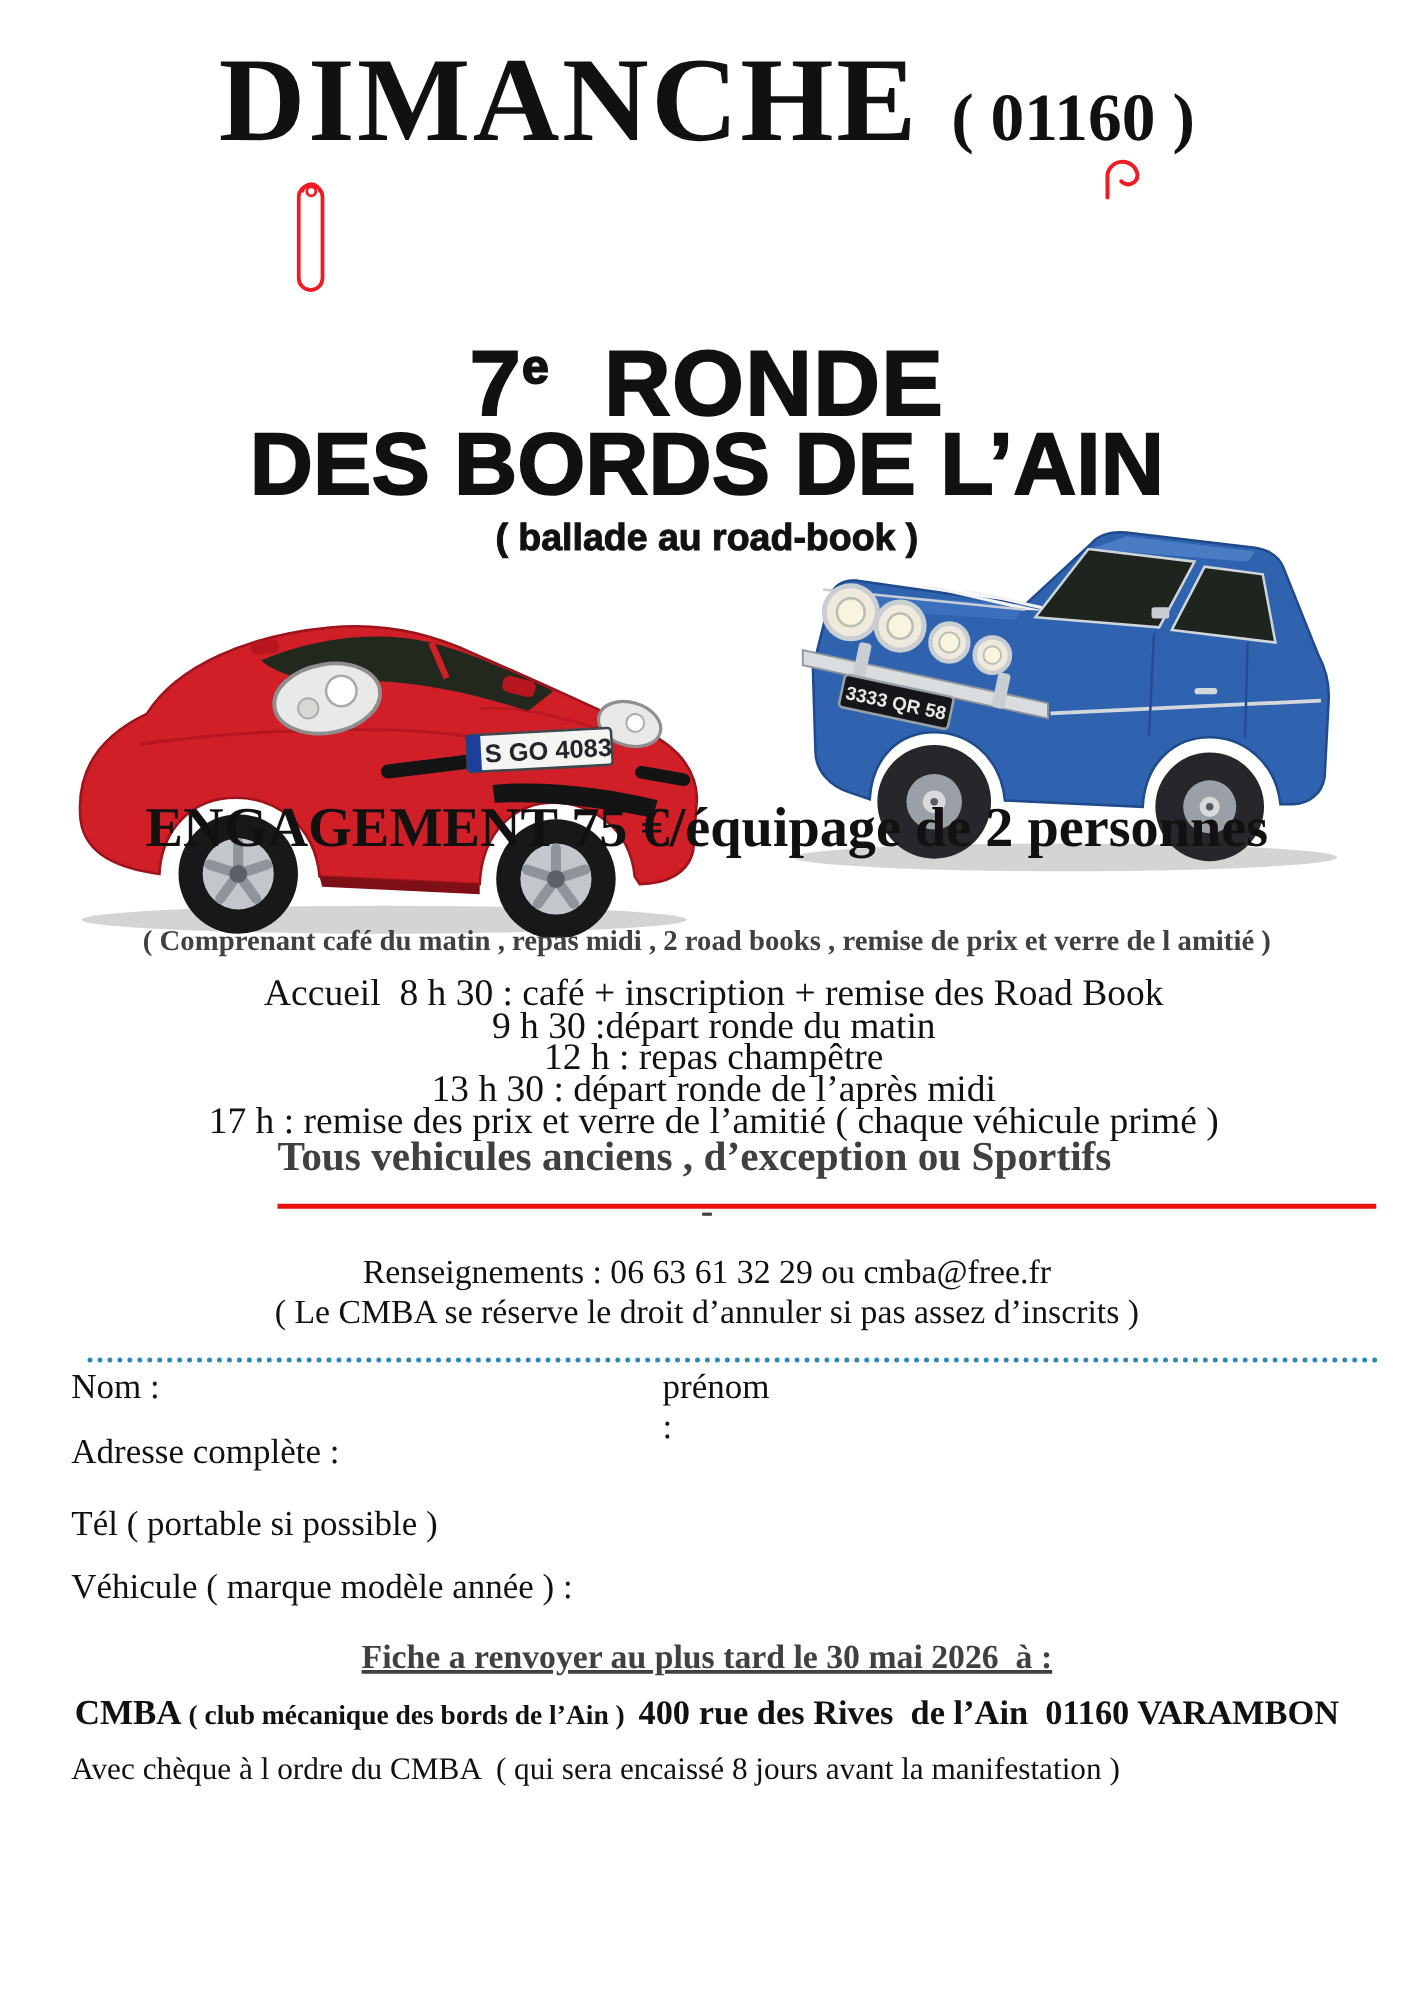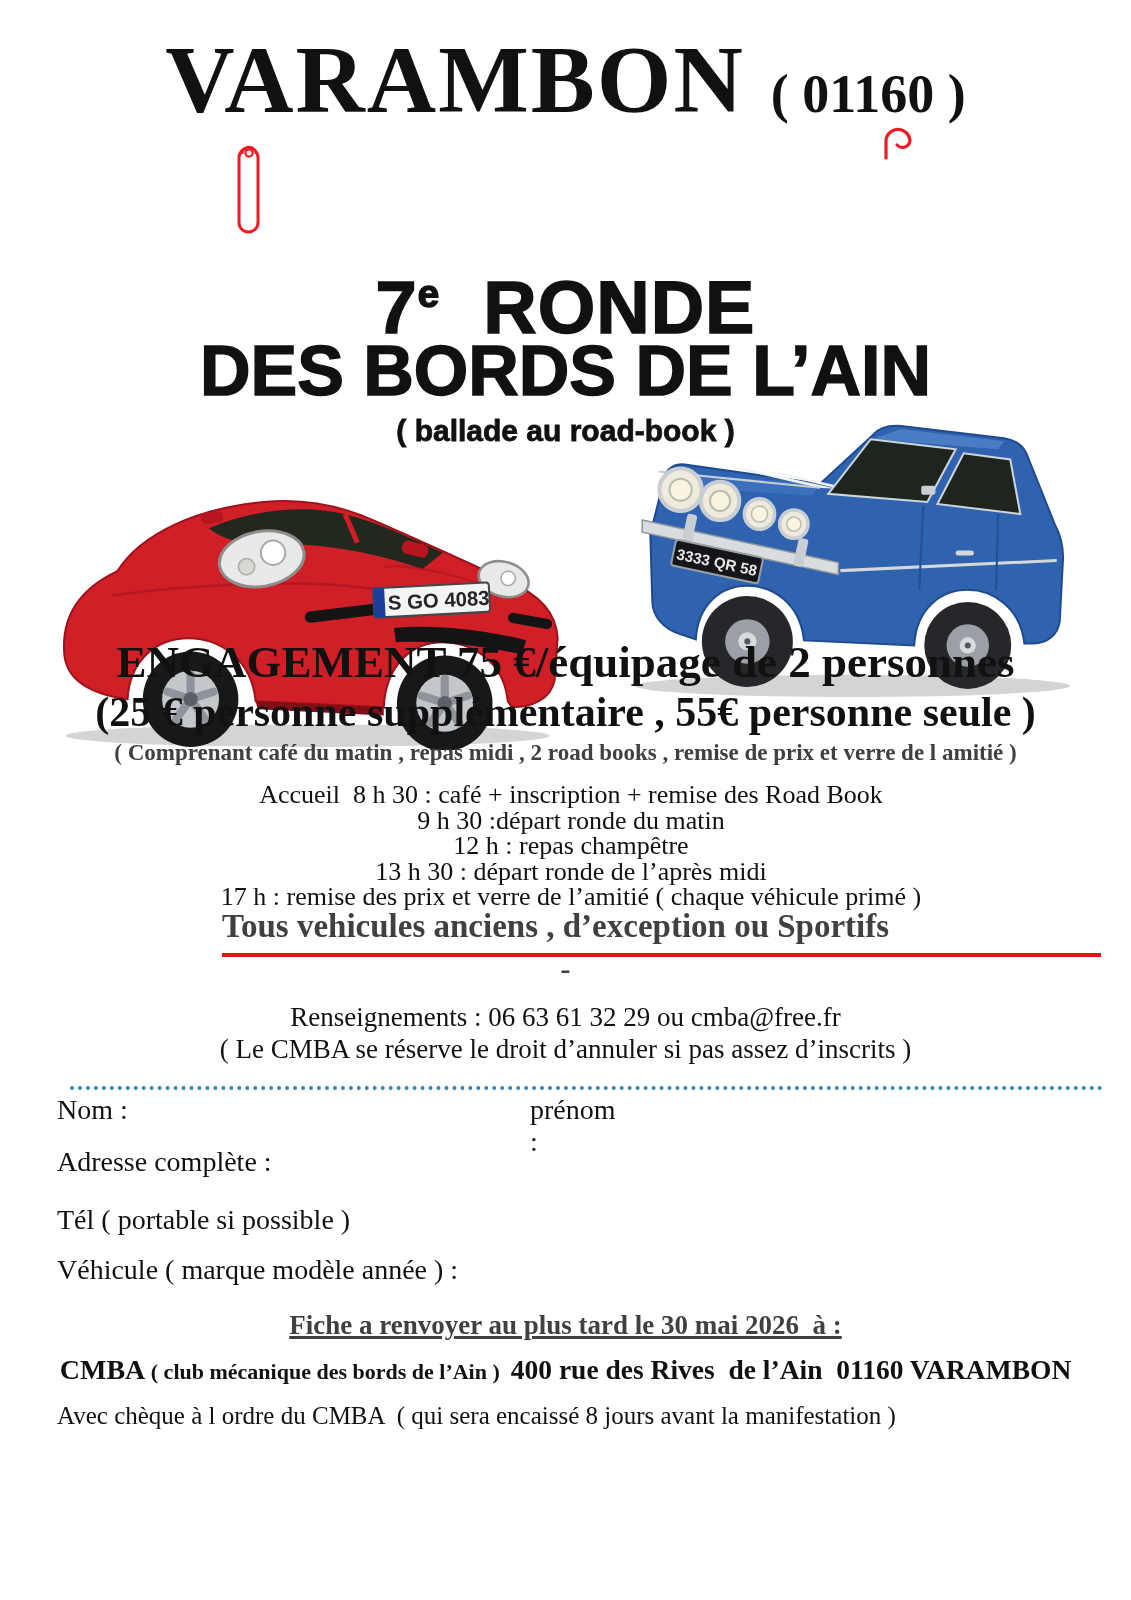--- a/index.html
+++ b/index.html
@@ -43,27 +43,27 @@
   
   .red-car{top:445px;left:45px;width:525px;height:305px;}
   .blue-car{top:408px;left:622px;width:460px;height:300px;}
 
   
   .price1{top:636px;font-size:45px;font-weight:bold;text-align:center;}
   .price2{top:688px;font-size:42px;font-weight:bold;}
   .includes{top:740px;font-size:23px;font-weight:bold;}
 
   
-  .schedule{top:782px;font-size:26px;line-height:25.6px;margin-left:11px;}
+  .schedule{top:782px;font-size:30px;line-height:25.6px;margin-left:11px;}
 
   
   .elig{
     top:908px;left:222px;right:30px;
     font-size:33px;font-weight:bold;white-space:nowrap;
-    border-bottom:4px solid #e8110d;padding-bottom:8px;
+    border-bottom:4px solid #e8110d;padding-bottom:18px;
   }
   .dash{top:952px;font-size:30px;font-weight:bold;}
 
   
   .contact1{top:1002px;font-size:27px;}
   .contact2{top:1034px;font-size:27px;}
 
   
   .cutline{top:1062px;left:70px;right:28px;height:24px;border-bottom:4px dotted #2f86b8;}
 
@@ -82,21 +82,21 @@
   .org-detail{font-size:22px;}
   .org-address{font-size:27.5px;}
   .payment{top:1402px;left:57px;font-size:25px;}
 </style>
 </head>
 <body>
 
 <div class="page">
 
   <div class="abs center town-line">
-    <span class="town">VARAMBON</span><span class="postal">( 01160 )</span>
+    <span class="town">DIMANCHE</span><span class="postal">( 01160 )</span>
   </div>
 
   <div class="abs banner">
     <svg class="banner-roll" viewBox="0 0 34 104">
       <rect x="5" y="12" width="19" height="84" rx="9.5" fill="#ffffff" stroke="#ed1c24" stroke-width="3"></rect>
       <path d="M8,18 a7,7 0 1 1 14,0" fill="none" stroke="#ed1c24" stroke-width="2.6"></path>
       <circle cx="15" cy="17" r="3.6" fill="none" stroke="#ed1c24" stroke-width="2.2"></circle>
     </svg>
     <svg class="banner-curl" viewBox="0 0 36 34">
       <path d="M4 32 L4 17 A12 12 0 0 1 28 14 A7.5 7.5 0 0 1 15 19" fill="#ffffff" stroke="#ed1c24" stroke-width="3.2" stroke-linecap="round"></path>
@@ -202,21 +202,20 @@
     </g>
     <g>
       <circle cx="342" cy="234" r="43" fill="#26272b"></circle>
       <circle cx="342" cy="234" r="21" fill="#9ba0a6"></circle>
       <circle cx="342" cy="234" r="8" fill="#d8dadc"></circle>
       <circle cx="342" cy="234" r="3" fill="#555962"></circle>
     </g>
   </svg>
 
   <div class="abs center price1 pre">ENGAGEMENT 75 €/équipage de 2 personnes</div>
-  <div class="abs center price2 pre">(25 € personne supplémentaire , 55€ personne seule )</div>
   <div class="abs center includes red pre">( Comprenant café du matin , repas midi , 2 road books , remise de prix et verre de l amitié )</div>
 
   <div class="abs center schedule">
     <div class="pre">Accueil  8 h 30 : café + inscription + remise des Road Book</div>
     <div class="pre">9 h 30 :départ ronde du matin</div>
     <div class="pre">12 h : repas champêtre</div>
     <div class="pre">13 h 30 : départ ronde de l’après midi</div>
     <div class="pre">17 h : remise des prix et verre de l’amitié ( chaque véhicule primé )</div>
   </div>
 

